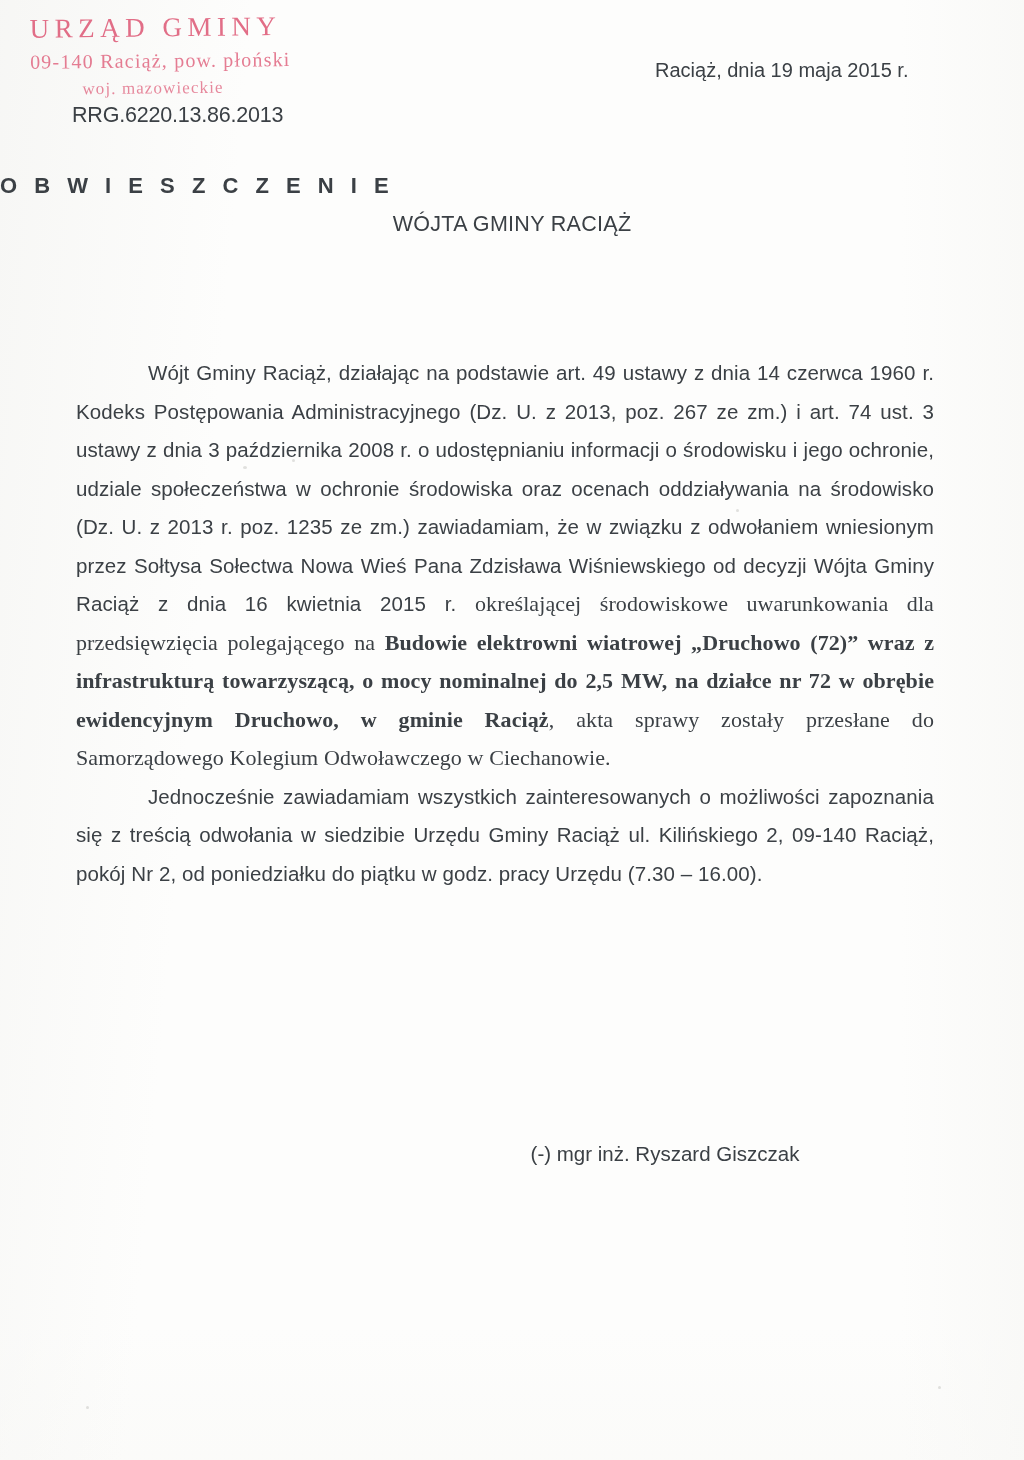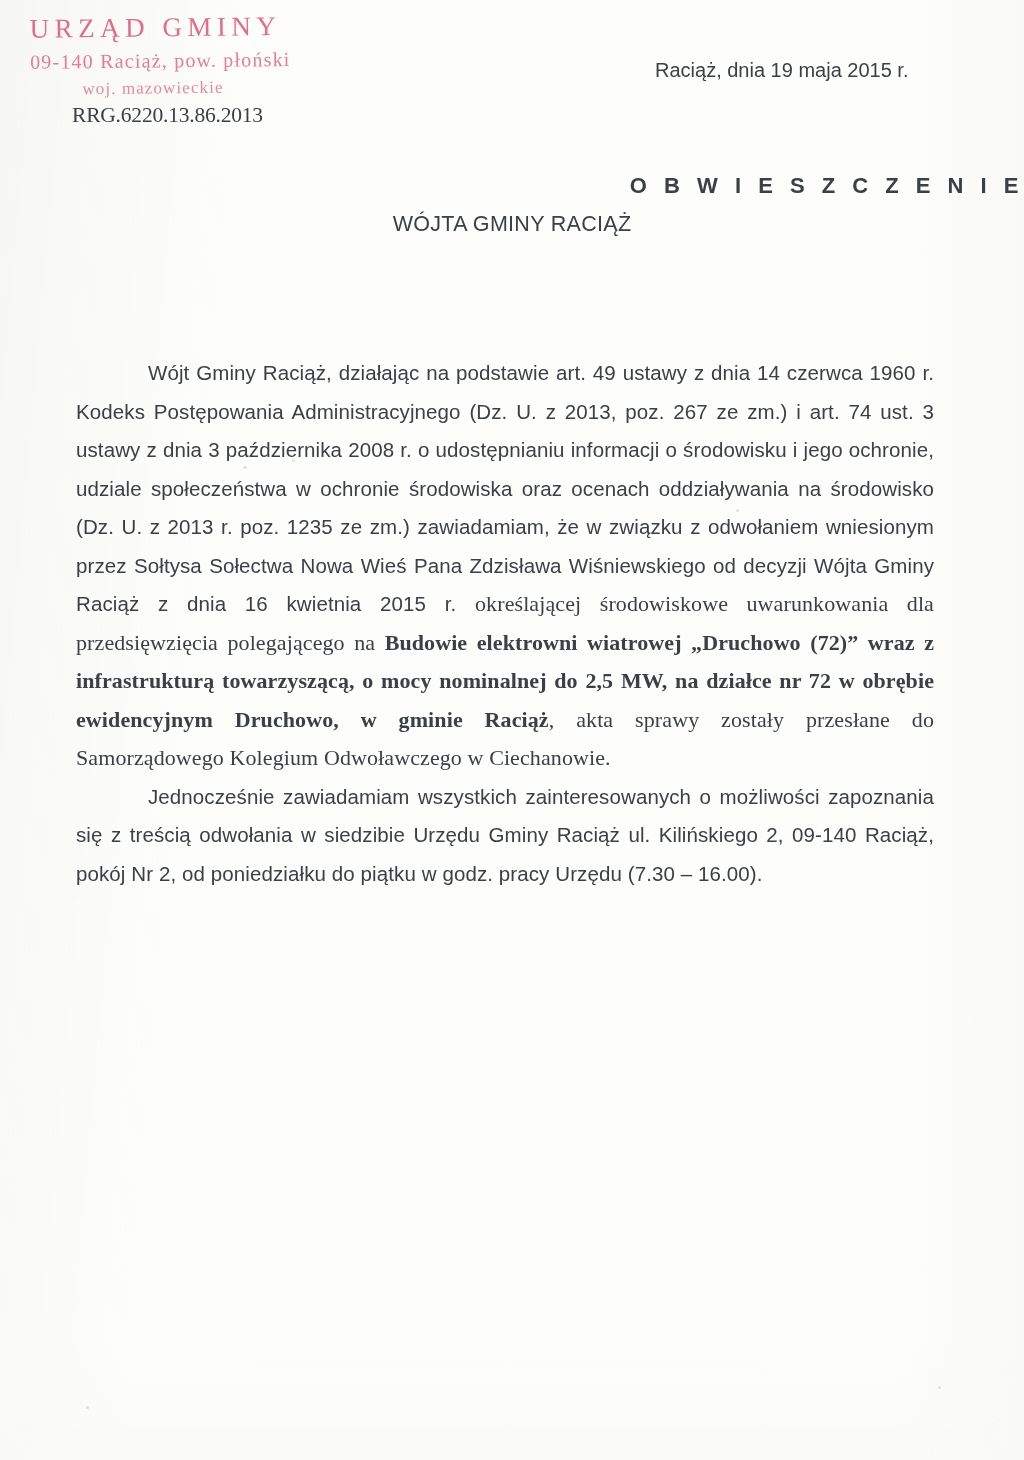--- a/index.html
+++ b/index.html
@@ -64,39 +64,38 @@
   }
 
   
   .ref-no {
     position: absolute;
     left: 72px;
     top: 103px;
     font-size: 21.5px;
     letter-spacing: -0.2px;
     white-space: nowrap;
-    font-family: Liberation Serif, serif;
   }
 
   
   .place-date {
     position: absolute;
     left: 655px;
     top: 59px;
     font-size: 20px;
     white-space: nowrap;
   }
 
   
   .title-main {
     position: absolute;
     left: 0;
     right: 0;
     top: 173px;
-    text-align: right;
+    text-align: left;
     font-size: 22px;
     font-weight: bold;
     letter-spacing: 5.5px;
   }
   .title-sub {
     position: absolute;
     left: 0;
     right: 0;
     top: 212px;
     text-align: center;
@@ -196,20 +195,21 @@
   <div class="body-block">
 
     <p class="para indent"><span>Wójt Gminy Raciąż, działając na podstawie art. 49 ustawy z dnia 14 czerwca 1960 r. Kodeks Postępowania Administracyjnego (Dz. U. z 2013, poz. 267 ze zm.) i art. 74 ust. 3 ustawy z dnia 3 października 2008 r. o udostępnianiu informacji o środowisku i jego ochronie, udziale społeczeństwa w ochronie środowiska oraz ocenach oddziaływania na środowisko (Dz. U. z 2013 r. poz. 1235 ze zm.) zawiadamiam, że w związku z odwołaniem wniesionym przez Sołtysa Sołectwa Nowa Wieś Pana Zdzisława Wiśniewskiego od decyzji Wójta Gminy Raciąż z dnia 16 kwietnia 2015 r. </span><span class="serif">określającej środowiskowe uwarunkowania dla przedsięwzięcia polegającego na </span><span class="serif-bold">Budowie elektrowni wiatrowej „Druchowo (72)” wraz z infrastrukturą towarzyszącą, o mocy nominalnej do 2,5 MW, na działce nr 72 w obrębie ewidencyjnym Druchowo, w gminie Raciąż</span><span class="serif">, akta sprawy zostały przesłane do Samorządowego Kolegium Odwoławczego w Ciechanowie.</span></p>
 
     <p class="para indent p2">Jednocześnie zawiadamiam wszystkich zainteresowanych o możliwości zapoznania się z treścią odwołania w siedzibie Urzędu Gminy Raciąż ul. Kilińskiego 2, 09-140 Raciąż, pokój Nr 2, od poniedziałku do piątku w godz. pracy Urzędu (7.30 – 16.00).</p>
 
   </div>
 
 
   <div class="signature">
+    <div class="sig-name">(-) mgr inż. Ryszard Giszczak</div>
   </div>
 
   <span class="speck" style="left:243px; top:466px; width:4px; height:3px;"></span>
   <span class="speck" style="left:292px; top:459px; width:3px; height:3px;"></span>
   <span class="speck" style="left:736px; top:509px; width:3px; height:3px;"></span>
   <span class="speck" style="left:938px; top:1386px; width:3px; height:3px;"></span>
   <span class="speck" style="left:86px; top:1406px; width:3px; height:3px;"></span>
 
 </div>
 

